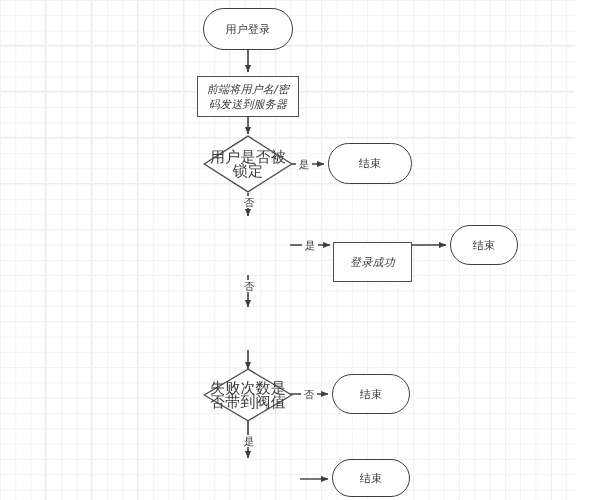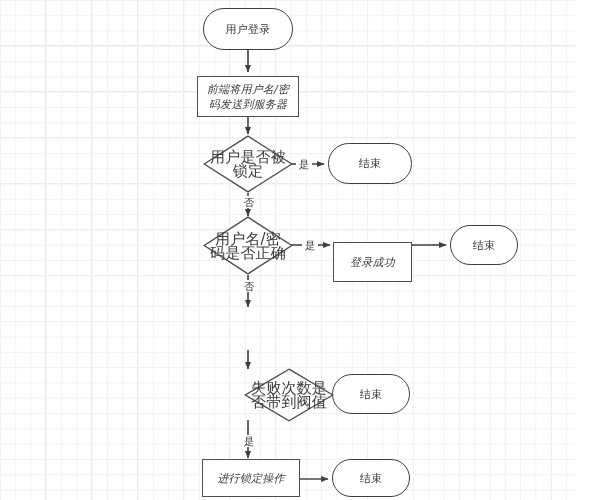--- a/index.html
+++ b/index.html
@@ -136,50 +136,41 @@
     <svg class="decision-shape" viewBox="0 0 90 58" preserveAspectRatio="none">
       <path d="M45,1.2 L88.8,29 L45,56.8 L1.2,29 z" fill="#ffffff" stroke="#4a4d52" stroke-width="1.4"></path>
     </svg>
     <span class="decision-text">用户是否被锁定</span>
   </div>
 
   <div class="node node-terminal" style="left:328px; top:143px; width:84px; height:41px;">
     <span>结束</span>
   </div>
 
-  <div class="node node-decision" style="left:203px; top:216px; width:90px; height:59px;">
-    <svg class="decision-shape" viewBox="0 0 90 59" preserveAspectRatio="none">
-      <path d="M45,1.2 L88.8,29.5 L45,57.8 L1.2,29.5 z" fill="#ffffff" stroke="#4a4d52" stroke-width="1.4"></path>
-    </svg>
-    <span class="decision-text">用户名/密码是否正确</span>
-  </div>
 
   <div class="node node-process" style="left:333px; top:225px; width:79px; height:40px;margin-top:17px;">
     <span>登录成功</span>
   </div>
 
   <div class="node node-terminal" style="left:450px; top:225px; width:68px; height:40px;">
     <span>结束</span>
   </div>
 
 
-  <div class="node node-decision" style="left:203px; top:368px; width:90px; height:54px;margin-left:41px;">
+  <div class="node node-decision" style="left:203px; top:368px; width:90px; height:54px;">
     <svg class="decision-shape" viewBox="0 0 90 54" preserveAspectRatio="none">
       <path d="M45,1.2 L88.8,27 L45,52.8 L1.2,27 z" fill="#ffffff" stroke="#4a4d52" stroke-width="1.4"></path>
     </svg>
     <span class="decision-text">失败次数是否带到阀值</span>
   </div>
 
   <div class="node node-terminal" style="left:332px; top:374px; width:78px; height:40px;">
     <span>结束</span>
   </div>
 
-  <div class="node node-process" style="left:202px; top:459px; width:98px; height:38px;">
-    <span>进行锁定操作</span>
-  </div>
 
   <div class="node node-terminal" style="left:332px; top:459px; width:78px; height:38px;">
     <span>结束</span>
   </div>
 
   <div class="edge-label" style="left:296px; top:158px; width:14px;">是</div>
   <div class="edge-label" style="left:241px; top:196px; width:14px;">否</div>
   <div class="edge-label" style="left:302px; top:239px; width:14px;">是</div>
   <div class="edge-label" style="left:241px; top:280px; width:14px;">否</div>
   <div class="edge-label" style="left:301px; top:388px; width:14px;">否</div>

